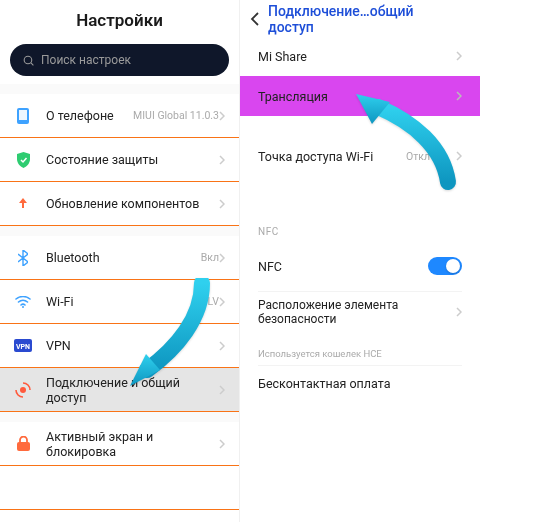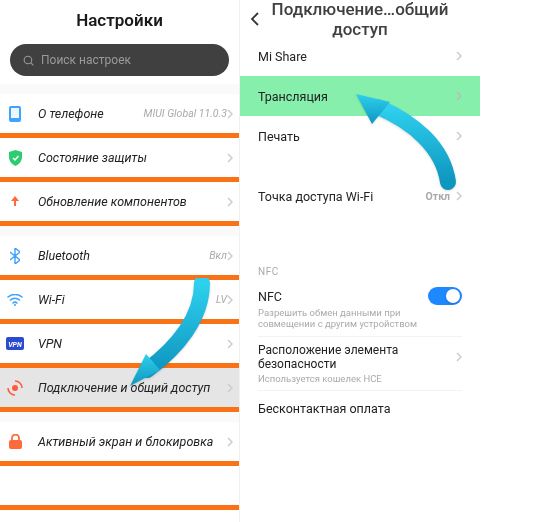--- a/index.html
+++ b/index.html
@@ -13,51 +13,50 @@
     position: relative;
   }
   .pane { width: 240px; height: 522px; overflow: hidden; position: relative; }
   .pane-left { border-right: 1px solid #f0f0f0; }
   
   .title {
     font-size: 17px; font-weight: 600; text-align: center; padding: 10px 0 10px;
     color: #1a1a1a;
   }
   .search {
-    margin: 4px 10px 8px; background: #404040; border-radius: 18px;
+    margin: 4px 10px 8px; background: #0f172a; border-radius: 18px;
     height: 32px; display: flex; align-items: center; padding: 0 12px;
     color: #9a9a9a; font-size: 12px;
   }
   .search svg { margin-right: 6px; flex-shrink: 0; }
   .sep { height: 10px; background: #fafafa; }
   .row {
-    display: flex; align-items: center; padding: 0 6px; height: 44px;
+    display: flex; align-items: center; padding: 0 14px; height: 44px;
     font-size: 12.5px; color: #222; position: relative;
-    border-bottom: 5px solid #f97316;
-    font-style: italic;
+    border-bottom: 1px solid #f97316;
   }
   .row.selected { background: #e5e5e5; }
   .row .ico { width: 18px; height: 18px; margin-right: 14px; display: flex; align-items: center; justify-content: center; flex-shrink: 0; }
   .row .lbl { flex: 1; }
   .row .val { font-size: 10.5px; color: #aaa; }
   .row .chev { color: #ccc; flex-shrink: 0; }
   
   .header2 {
     display: flex; align-items: center; padding: 8px 10px 6px; height: 36px;
   }
   .header2 .back { width: 18px; display:flex; align-items:center; color:#333; }
-  .header2 .htitle { flex:1; text-align:center; font-size: 17px; font-weight: 500; color:#404040; }
+  .header2 .htitle { flex:1; text-align:left; font-size: 14px; font-weight: 500; color:#1d4ed8; }
   .row2 {
     display:flex; align-items:center; padding: 0 18px; min-height: 40px;
-    font-size: 12.5px; color:#222; position:relative;
+    font-size: 12.5px; color:#222; position:relative;gap:20px;
   }
   .row2 .lbl2 { flex:1; }
-  .row2 .val2 { font-size: 10.5px; color:#aaa; margin-right:6px;font-weight:bold; }
+  .row2 .val2 { font-size: 10.5px; color:#aaa; margin-right:6px; }
   .row2 .chev { color:#ccc; }
-  .row2.highlight { background:#86efac; }
+  .row2.highlight { background:#d946ef; }
   .row2.twoline { flex-direction: column; align-items:flex-start; justify-content:center; padding-top:6px; padding-bottom:6px; }
   .row2.twoline .wrap { display:flex; width:100%; align-items:center; }
   .sub { font-size: 9.5px; color:#aaa; line-height:1.2; margin-top:2px; }
   .section-gap { height: 20px; }
   .section-hdr { font-size: 10px; color:#aaa; padding: 10px 18px 4px; letter-spacing: 0.5px; }
   .divider { height:1px; background:#f3f3f3; margin: 0 18px; }
   
   .toggle-off {
     width: 34px; height: 18px; border-radius: 10px; background:#eee; position:relative;
   }
@@ -229,26 +228,20 @@
       </svg>
   </div>
 
   <div class="row2 highlight">
     <span class="lbl2">Трансляция</span>
     <svg class="chev" width="6" height="10" viewBox="0 0 6 10">
         <path d="M1 1l4 4-4 4" stroke="#bbb" stroke-width="1.5" fill="none"></path>
       </svg>
   </div>
 
-  <div class="row2">
-    <span class="lbl2">Печать</span>
-    <svg class="chev" width="6" height="10" viewBox="0 0 6 10">
-        <path d="M1 1l4 4-4 4" stroke="#ccc" stroke-width="1.5" fill="none"></path>
-      </svg>
-  </div>
 
   <div class="section-gap"></div>
 
   <div class="row2">
     <span class="lbl2">Точка доступа Wi-Fi</span>
     <span class="val2">Откл</span>
     <svg class="chev" width="6" height="10" viewBox="0 0 6 10">
         <path d="M1 1l4 4-4 4" stroke="#ccc" stroke-width="1.5" fill="none"></path>
       </svg>
   </div>
@@ -259,21 +252,20 @@
 
   <div class="section-gap"></div>
 
   <div class="section-hdr">NFC</div>
 
   <div class="row2 twoline" style="min-height:50px;">
     <div class="wrap">
       <span class="lbl2">NFC</span>
       <span class="toggle-on"></span>
     </div>
-    <div class="sub" style="max-width:190px;">Разрешить обмен данными при совмещении с другим устройством</div>
   </div>
 
   <div class="divider"></div>
 
   <div class="row2 twoline" style="min-height:48px;justify-content:flex-end;">
     <div class="wrap">
       <span class="lbl2" style="font-size:12px;">Расположение элемента безопасности</span>
       <svg class="chev" width="6" height="10" viewBox="0 0 6 10">
           <path d="M1 1l4 4-4 4" stroke="#ccc" stroke-width="1.5" fill="none"></path>
         </svg>

